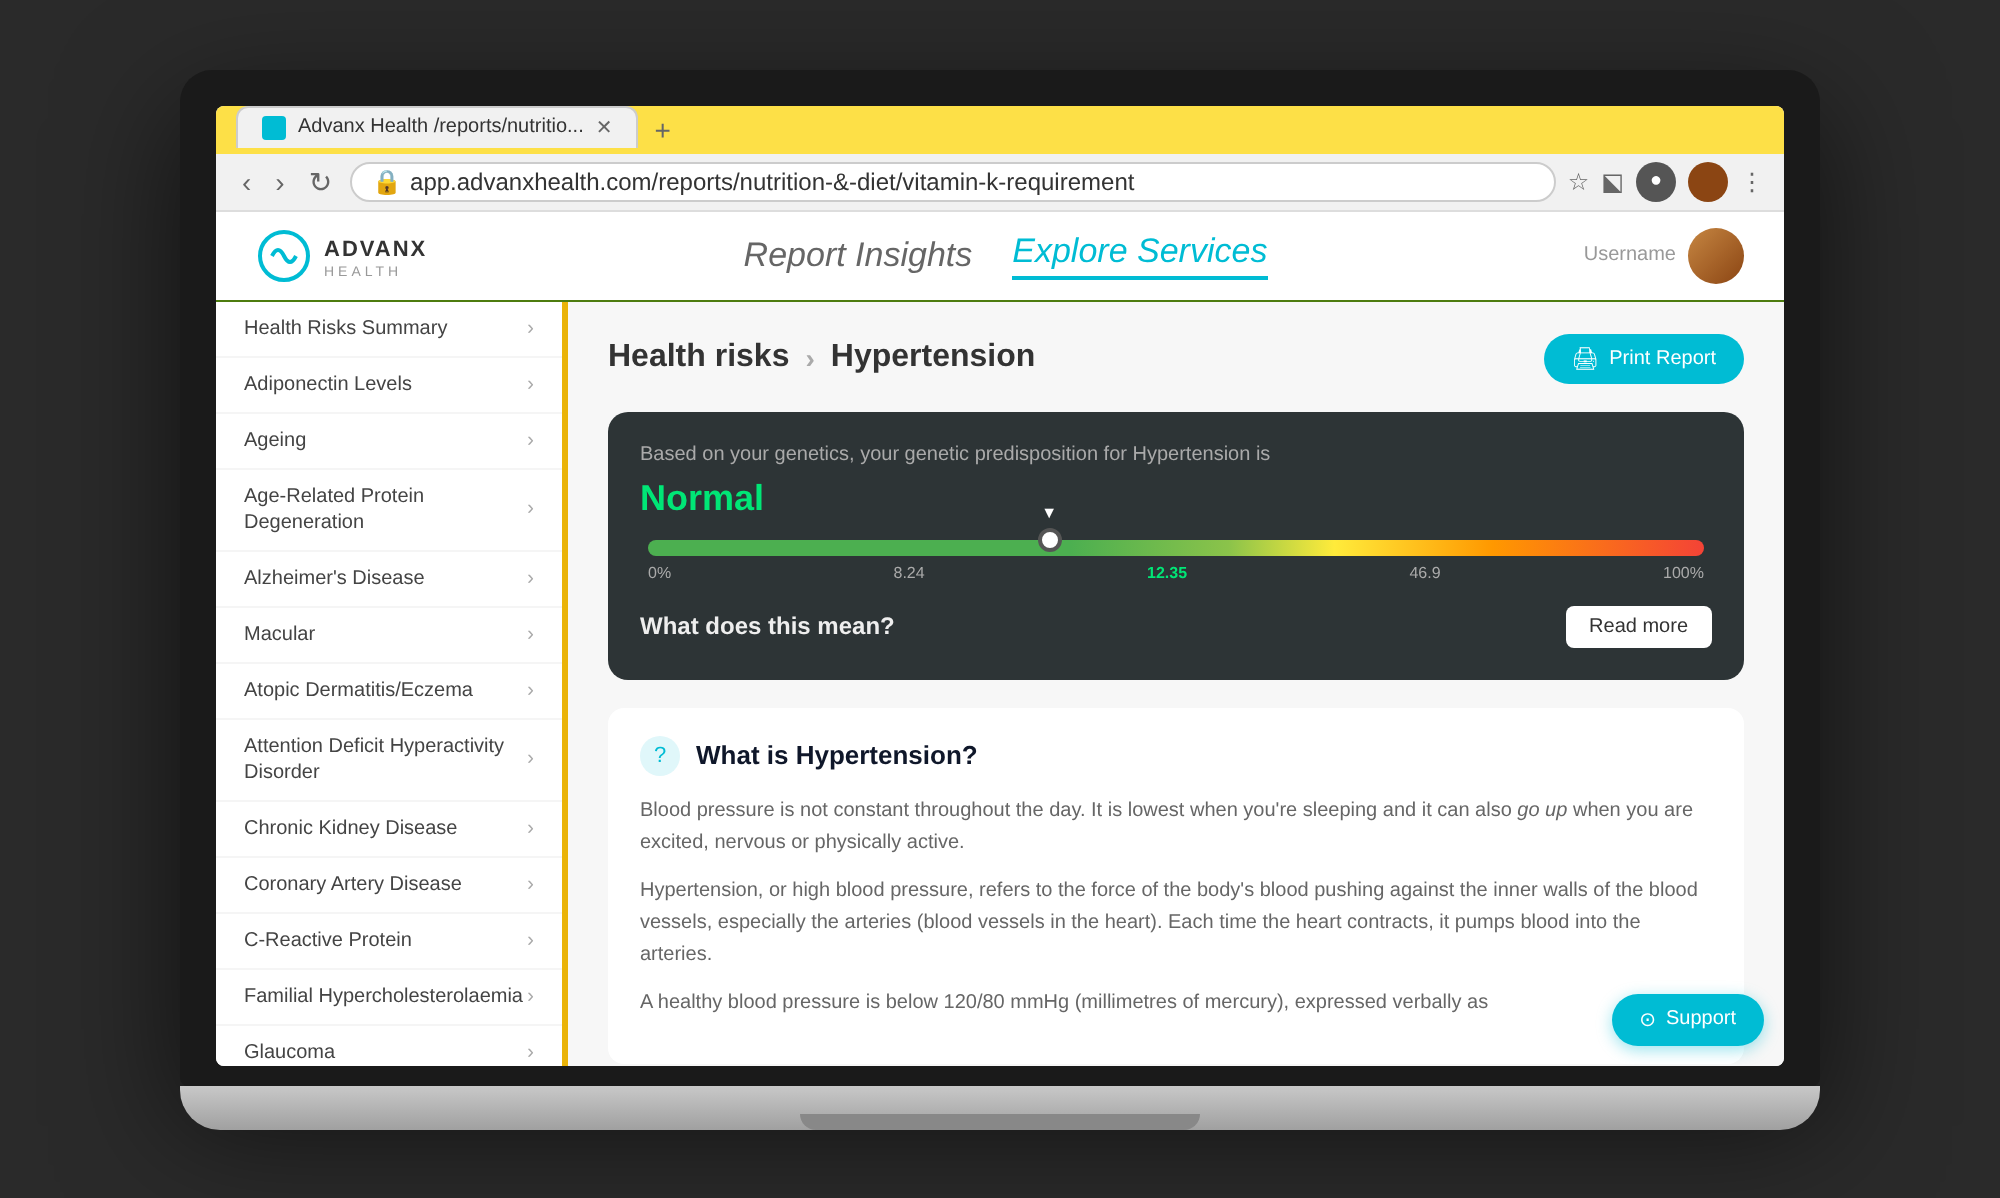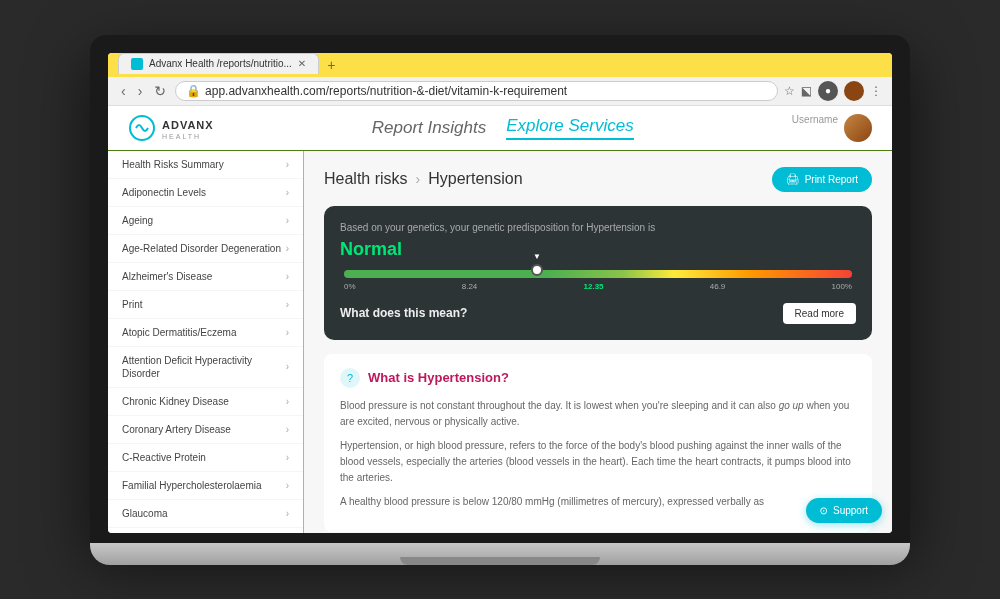--- a/index.html
+++ b/index.html
@@ -171,21 +171,21 @@
       text-decoration: none;
       font-style: italic;
     }
     .nav-link.active {
       color: #00bcd4;
       border-bottom: 2px solid #00bcd4;
       padding-bottom: 2px;
     }
     .header-user {
       display: flex;
-      align-items: flex-start;
+      align-items: center;
       gap: 6px;
     }
     .user-name {
       font-size: 10px;
       color: #999;
     }
     .user-avatar {
       width: 28px; height: 28px;
       border-radius: 50%;
       background: linear-gradient(135deg, #c68642, #8b4513);
@@ -194,23 +194,23 @@
 
     
     .app-body {
       display: flex;
       flex: 1;
       overflow: hidden;
     }
 
     
     .sidebar {
-      width: 196px;
+      width: 176px;
       background: #fff;
-      border-right: 1px solid #eab308;
+      border-right: 3px solid #eab308;
       overflow-y: auto;
       flex-shrink: 0;
     }
     .sidebar::-webkit-scrollbar { width: 3px; }
     .sidebar::-webkit-scrollbar-thumb { background: #ccc; }
     .sidebar-item {
       display: flex;
       align-items: center;
       justify-content: space-between;
       padding: 7px 14px;
@@ -242,21 +242,21 @@
       display: flex;
       align-items: center;
       justify-content: space-between;
       margin-bottom: 14px;
     }
     .breadcrumb {
       display: flex;
       align-items: center;
       gap: 8px;
       font-size: 16px;
-      font-weight: 400;
+      font-weight: 700;
       color: #333;
     }
     .breadcrumb-link {
       color: #333;
     }
     .breadcrumb-sep {
       color: #aaa;
       font-size: 14px;
     }
     .breadcrumb-current {
@@ -380,21 +380,21 @@
       display: flex;
       align-items: center;
       justify-content: center;
       font-size: 11px;
       color: #00bcd4;
       flex-shrink: 0;
     }
     .info-title {
       font-size: 13px;
       font-weight: 700;
-      color: #be185d;
+      color: #0f172a;
     }
     .info-para {
       font-size: 10px;
       color: #666;
       line-height: 1.6;
       margin-bottom: 8px;
     }
     .info-para em { font-style: italic; }
 
     
@@ -486,29 +486,29 @@
           </div>
           <div class="sidebar-item">
             <span class="sidebar-label">Adiponectin Levels</span>
             <span class="sidebar-arrow">›</span>
           </div>
           <div class="sidebar-item">
             <span class="sidebar-label">Ageing</span>
             <span class="sidebar-arrow">›</span>
           </div>
           <div class="sidebar-item">
-            <span class="sidebar-label">Age-Related Disorder Degeneration</span>
+            <span class="sidebar-label">Age-Related Protein Degeneration</span>
             <span class="sidebar-arrow">›</span>
           </div>
           <div class="sidebar-item">
             <span class="sidebar-label">Alzheimer's Disease</span>
             <span class="sidebar-arrow">›</span>
           </div>
           <div class="sidebar-item">
-            <span class="sidebar-label">Print</span>
+            <span class="sidebar-label">Macular</span>
             <span class="sidebar-arrow">›</span>
           </div>
           <div class="sidebar-item">
             <span class="sidebar-label">Atopic Dermatitis/Eczema</span>
             <span class="sidebar-arrow">›</span>
           </div>
           <div class="sidebar-item">
             <span class="sidebar-label">Attention Deficit Hyperactivity Disorder</span>
             <span class="sidebar-arrow">›</span>
           </div>

